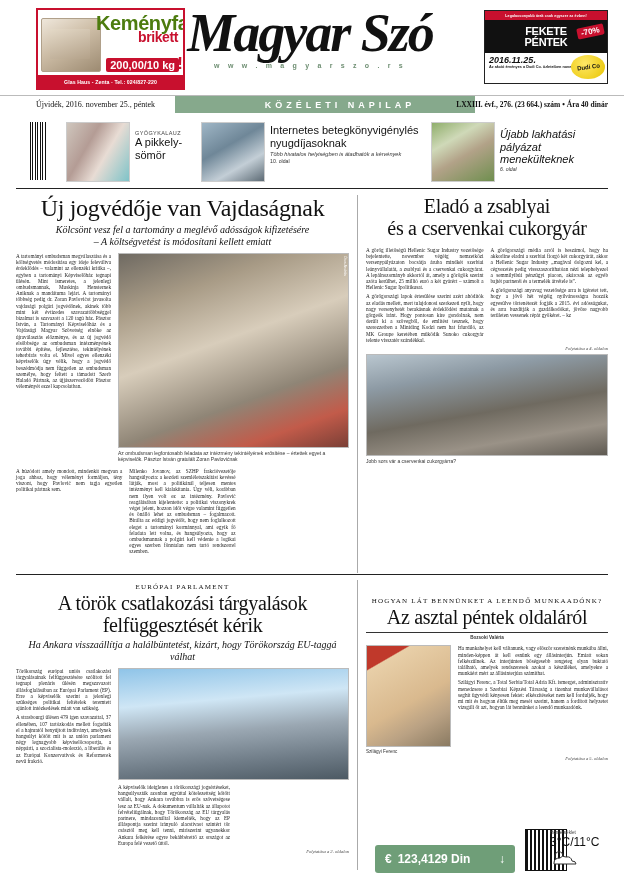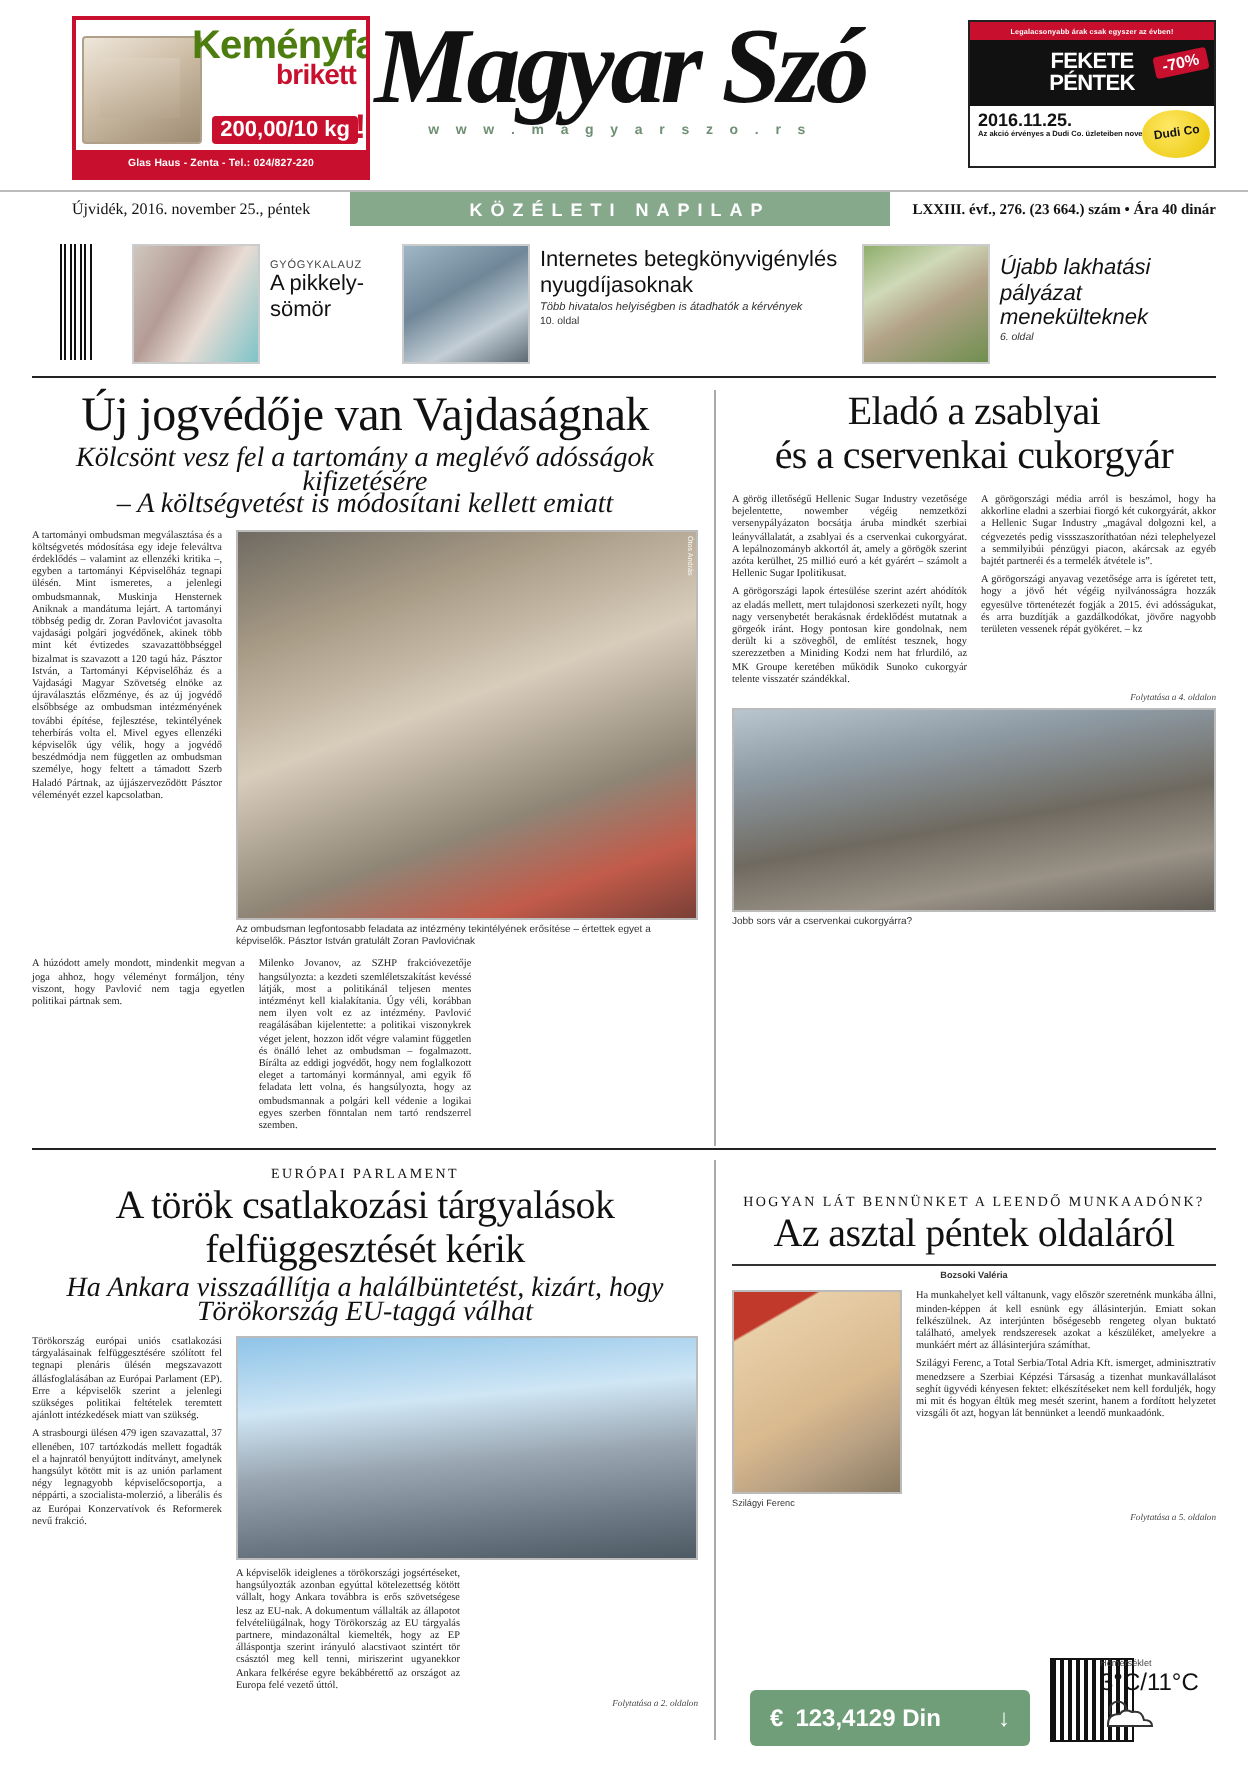--- a/index.html
+++ b/index.html
@@ -20,29 +20,29 @@
   .logo-wrap{position:absolute;left:175px;top:6px;width:270px;text-align:center;}
   .logo{font-family:"Liberation Serif",serif;font-weight:bold;font-size:54px;letter-spacing:-2px;line-height:54px;color:#111;font-style:italic;}
   .logo-url{font-size:7px;letter-spacing:3.2px;color:#6f8f73;margin-top:2px;font-weight:bold;}
 
   .ad-black{position:absolute;right:16px;top:10px;width:122px;height:72px;border:1px solid #222;background:#fff;overflow:hidden;}
   .ad-black .topstrip{height:9px;background:#c8102e;color:#fff;font-size:3.6px;display:flex;align-items:center;justify-content:center;font-weight:bold;letter-spacing:.1px;}
   .ad-black .blackbox{position:relative;height:33px;background:#111;color:#fff;display:flex;flex-direction:column;align-items:center;justify-content:center;}
   .ad-black .blackbox span{font-weight:bold;font-size:11px;line-height:11px;letter-spacing:-.3px;}
   .ad-black .tag{position:absolute;right:3px;top:6px;background:#c8102e;color:#fff;font-weight:bold;font-size:8px;padding:1px 4px;transform:rotate(-12deg);border-radius:2px;}
   .ad-black .botbox{position:relative;height:30px;padding:2px 4px;}
-  .ad-black .date{font-weight:bold;font-size:9px;color:#111;}
+  .ad-black .date{font-weight:bold;font-size:9px;color:#111;font-style:italic;}
   .ad-black .small{font-size:3.8px;font-weight:bold;color:#111;line-height:4.6px;}
   .ad-black .dudi{position:absolute;right:2px;top:2px;width:34px;height:24px;border-radius:50%;background:radial-gradient(circle at 40% 35%,#ffe866,#e8c400);display:flex;align-items:center;justify-content:center;}
   .ad-black .dudi b{font-size:6px;color:#111;transform:rotate(-8deg);}
 
   
   .greenbar-row{position:relative;height:22px;border-top:1px solid #bbb;}
   .dateline{position:absolute;left:36px;top:4px;font-family:"Liberation Serif",serif;font-size:8px;color:#111;}
-  .greenbar{position:absolute;left:175px;top:0;width:270px;height:17px;background:#86a98c;color:#fff;display:flex;align-items:center;justify-content:center;font-size:9px;font-weight:bold;letter-spacing:4px;}
+  .greenbar{position:absolute;left:175px;top:0;width:270px;height:17px;background:#86a98c;color:#fff;display:flex;align-items:center;justify-content:center;font-size:9px;font-weight:bold;letter-spacing:4px;padding-left:30px;}
   .issueline{position:absolute;right:16px;top:4px;font-family:"Liberation Serif",serif;font-size:7.5px;font-weight:bold;color:#111;}
 
   
   .teasers{position:relative;height:70px;border-bottom:1.4px solid #222;margin:0 16px;}
   .barcode{position:absolute;left:14px;top:4px;width:16px;height:58px;
      background:repeating-linear-gradient(90deg,#111 0 1px,#fff 1px 2px,#111 2px 3.2px,#fff 3.2px 5px);}
   .ts{position:absolute;top:4px;height:58px;display:flex;gap:5px;}
   .thumb{width:62px;height:58px;border:1px solid #ccc;background-size:cover;}
   .th1{background:linear-gradient(120deg,#cfc6bd 0%,#b49c95 35%,#e8dcd4 60%,#7ec3c8 100%);}
   .th2{background:linear-gradient(150deg,#9fb6c6 0%,#6f8798 40%,#c3ced6 70%,#5d6b75 100%);}
@@ -53,21 +53,21 @@
   .sub{font-size:5.6px;font-style:italic;color:#333;line-height:7px;margin-top:2px;}
   .pg{font-size:5.2px;color:#333;}
 
   
   .main{position:relative;margin:0 16px;}
   .divider-v{position:absolute;top:0;bottom:0;width:1px;background:#aaa;}
 
   .hl{font-family:"Liberation Serif",serif;text-align:center;color:#111;}
   .hl-a{font-size:24px;line-height:26px;letter-spacing:-.3px;}
   .hl-b{font-size:20px;line-height:22px;letter-spacing:-.3px;}
-  .deck{font-family:"Liberation Serif",serif;font-style:italic;text-align:center;font-size:14px;line-height:11.5px;color:#111;margin-top:3px;}
+  .deck{font-family:"Liberation Serif",serif;font-style:italic;text-align:center;font-size:10px;line-height:11.5px;color:#111;margin-top:3px;}
   .kickbar{font-family:"Liberation Serif",serif;text-align:center;font-size:7px;letter-spacing:1.2px;color:#111;}
 
   .cols{display:flex;gap:7px;}
   .col{flex:1;}
   .body{font-family:"Liberation Serif",serif;font-size:5.2px;line-height:6.2px;text-align:justify;color:#222;}
   .body p{margin:0 0 3px 0;}
   .cap{font-family:"Liberation Sans",sans-serif;font-size:5px;line-height:6.4px;color:#333;}
   .photo{border:1px solid #bbb;background-size:cover;position:relative;}
   .ph-assembly{background:linear-gradient(160deg,#6f6a62 0%,#a89b86 22%,#d8cdbb 45%,#8f8576 70%,#c25b4a 86%,#7a3f36 100%);}
   .ph-factory{background:linear-gradient(170deg,#b9c6cf 0%,#8d9aa4 25%,#6f6a60 55%,#9a9287 78%,#5f5a52 100%);}

